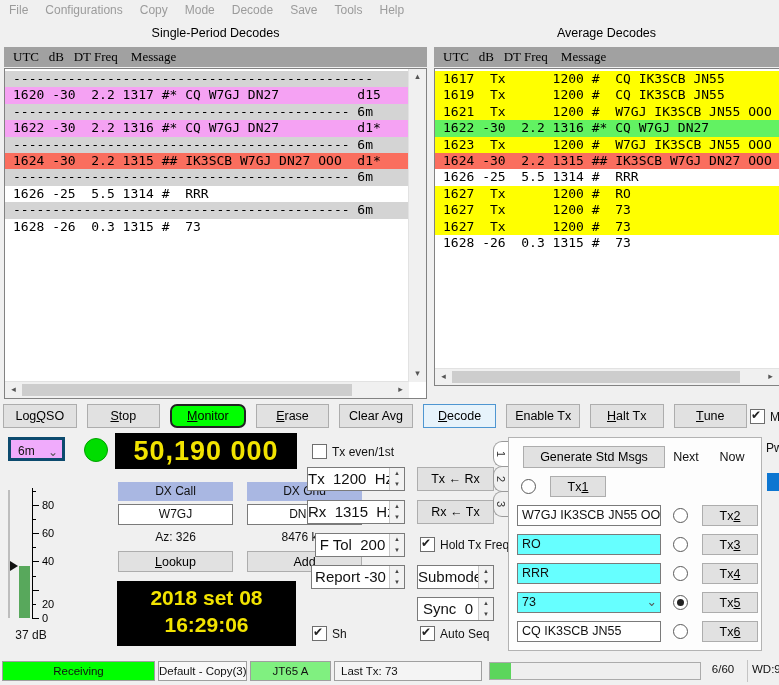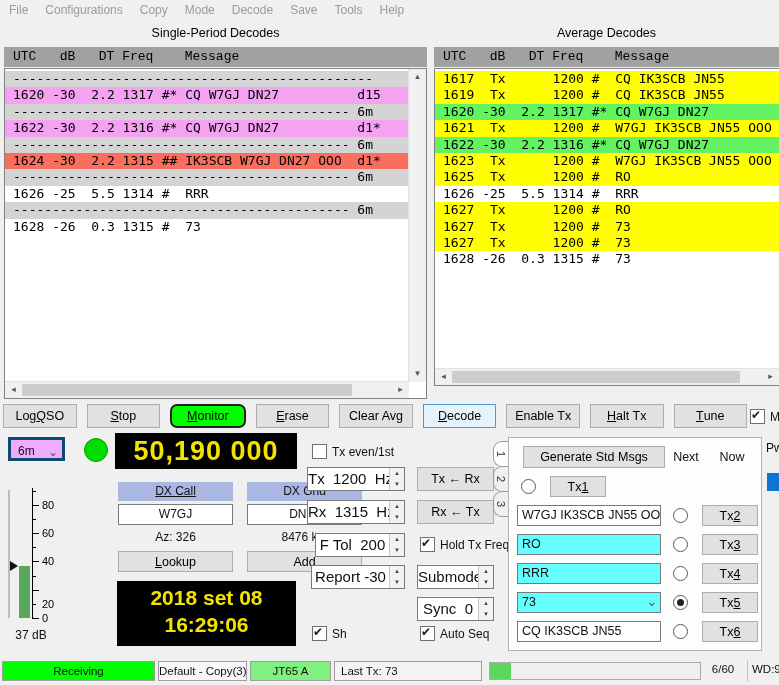--- a/index.html
+++ b/index.html
@@ -1,19 +1,19 @@
 <!DOCTYPE html>
 <html><head>
 <meta charset="utf-8">
 <style>
   html,body{margin:0;padding:0}
   body{width:779px;height:685px;overflow:hidden;position:relative;background:#f0f0f0;
        font-family:"Liberation Sans",sans-serif;font-size:12px;color:#111;}
   .abs{position:absolute}
-  .mono{font-family:Liberation Mono, monospace}
+  .mono{font-family:Liberation Serif, serif}
   
   .menubar{left:0;top:0;width:779px;height:19px;display:flex;gap:17px;align-items:center;padding-left:9px}
   .menu-item{color:#9b9b9b}
   
   .ptitle{top:26px;height:15px;text-align:center;color:#000;font-size:12.5px}
   .phead{top:47px;height:20px;background:#a1a1a1;color:#000;font-size:13px;line-height:20px;
          padding-left:9px;white-space:pre;box-sizing:border-box}
   .panel{background:#fff;border:1px solid #828282;box-sizing:border-box}
   .rows{position:absolute;overflow:hidden}
   .drow{height:16.4px;line-height:16.4px;font-family:"DejaVu Sans Mono","Liberation Mono",monospace;
@@ -112,25 +112,24 @@
     <span class="sarr l">◂</span>
     <div class="hthumb" style="left:17px;width:330px"></div>
     <span class="sarr r">▸</span>
   </div>
 </div>
 
 <div class="abs panel" style="left:434px;top:68px;width:346px;height:318px">
   <div class="rows" style="left:0;top:2px;right:0;bottom:16px">
       <div class="drow" style="background: rgb(255, 255, 0);">1617  Tx      1200 #  CQ IK3SCB JN55</div>
       <div class="drow" style="background: rgb(255, 255, 0);">1619  Tx      1200 #  CQ IK3SCB JN55</div>
-      <div class="drow" style="background: rgb(98, 242, 98);">1620 -30  2.2 1317 #* CQ W7GJ DN27</div>
       <div class="drow" style="background: rgb(255, 255, 0);">1621  Tx      1200 #  W7GJ IK3SCB JN55 OOO</div>
       <div class="drow" style="background: rgb(98, 242, 98);">1622 -30  2.2 1316 #* CQ W7GJ DN27</div>
       <div class="drow" style="background: rgb(255, 255, 0);">1623  Tx      1200 #  W7GJ IK3SCB JN55 OOO</div>
-      <div class="drow" style="background: rgb(255, 255, 0);">1625  Tx      1200 #  RO</div>
+      <div class="drow" style="background: rgb(250, 110, 94);">1624 -30  2.2 1315 ## IK3SCB W7GJ DN27 OOO</div>
       <div class="drow" style="background: rgb(255, 255, 255);">1626 -25  5.5 1314 #  RRR</div>
       <div class="drow" style="background: rgb(255, 255, 0); padding-left: 8px;">1627  Tx      1200 #  RO</div>
       <div class="drow" style="background: rgb(255, 255, 0);">1627  Tx      1200 #  73</div>
       <div class="drow" style="background: rgb(255, 255, 0);">1627  Tx      1200 #  73</div>
       <div class="drow" style="background: rgb(255, 255, 255);">1628 -26  0.3 1315 #  73</div>
     </div>
   <div class="hscroll" style="right:0">
     <span class="sarr l">◂</span>
     <div class="hthumb" style="left:17px;width:288px"></div>
     <span class="sarr r">▸</span>
@@ -178,21 +177,21 @@
       <div class="tick" style="top: 81.4783px; left: 26px;"></div>
       <div class="tlabel" style="top: 75.4783px; left: 36px;">40</div>
       <div class="tick" style="top: 109.739px; left: 26px;"></div>
       <div class="tlabel" style="top: 118px; left: 36px;">20</div>
       <div class="tick" style="top: 138px; left: 26px;"></div>
       <div class="tlabel" style="top: 132px; left: 36px;">0</div>
     </div>
   <div class="abs" style="left:0;top:148px;width:50px;text-align:center">37 dB</div>
 </div>
 
-<div class="abs" style="left: 118px; top: 482px; width: 115px; height: 19px; text-align: center; line-height: 19px; background: rgb(169, 183, 226); text-decoration: underline;">DX Call</div>
+<div class="abs" style="left: 118px; top: 482px; width: 115px; height: 19px; text-align: center; line-height: 19px; background: rgb(169, 183, 226);">DX Call</div>
 <div class="abs" style="left: 247px; top: 482px; width: 115px; height: 19px; text-align: center; line-height: 19px; background: rgb(169, 183, 226);">DX Grid</div>
 <div class="abs" style="left:118px;top:504px;width:115px;height:21px;background:#fff;border:1px solid #7a7a7a;box-sizing:border-box;text-align:center;line-height:19px">W7GJ</div>
 <div class="abs" style="left:247px;top:504px;width:115px;height:21px;background:#fff;border:1px solid #7a7a7a;box-sizing:border-box;text-align:center;line-height:19px">DN27</div>
 <div class="abs" style="left:118px;top:530px;width:115px;text-align:center">Az: 326</div>
 <div class="abs" style="left:247px;top:530px;width:115px;text-align:center">8476 km</div>
 <button class="btn abs" style="left:118px;top:551px;width:115px;height:21px"><u>L</u>ookup</button>
 <button class="btn abs" style="left:247px;top:551px;width:115px;height:21px">Add</button>
 
 <div class="abs display" style="left: 117px; top: 581px; width: 179px; height: 65px; font-size: 21px; font-weight: bold; background: rgb(0, 0, 0); color: rgb(242, 227, 0);">
   <div style="margin-top:5px">2018 set 08</div>

